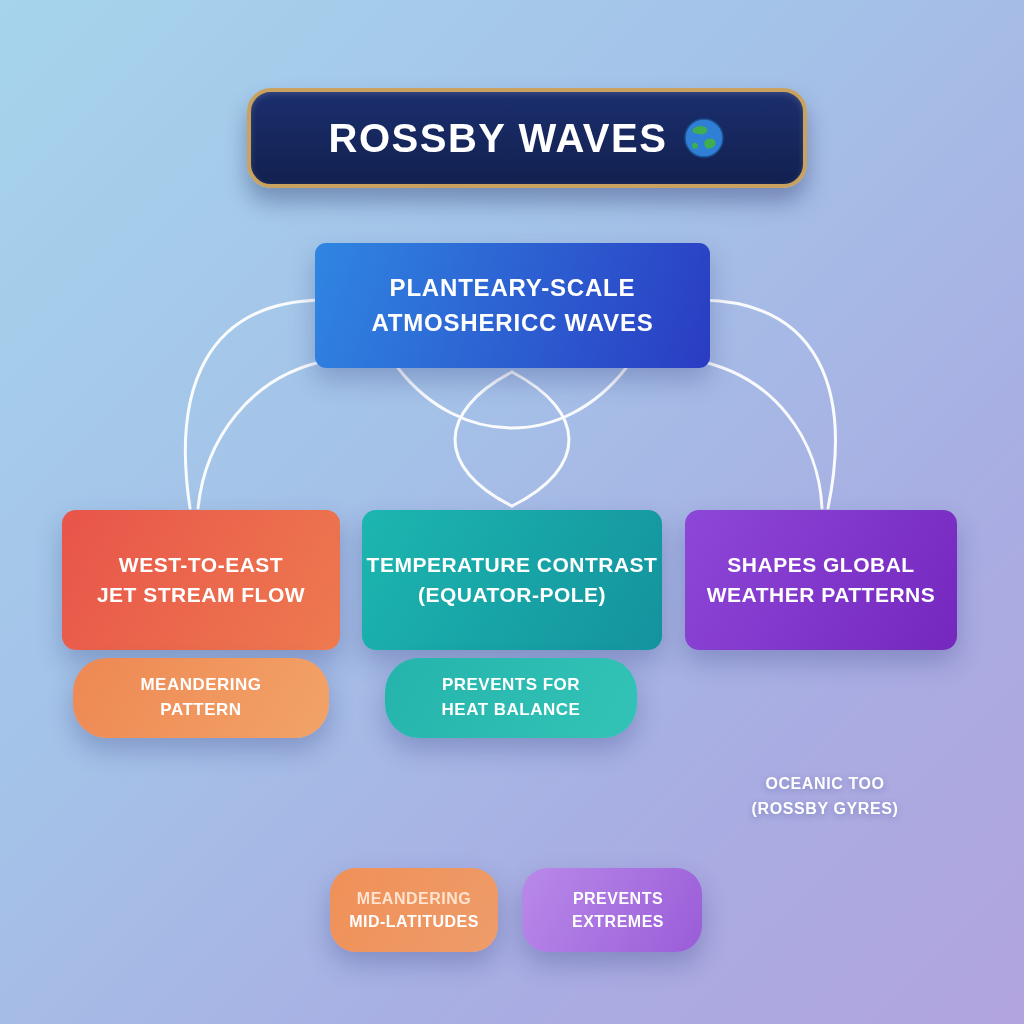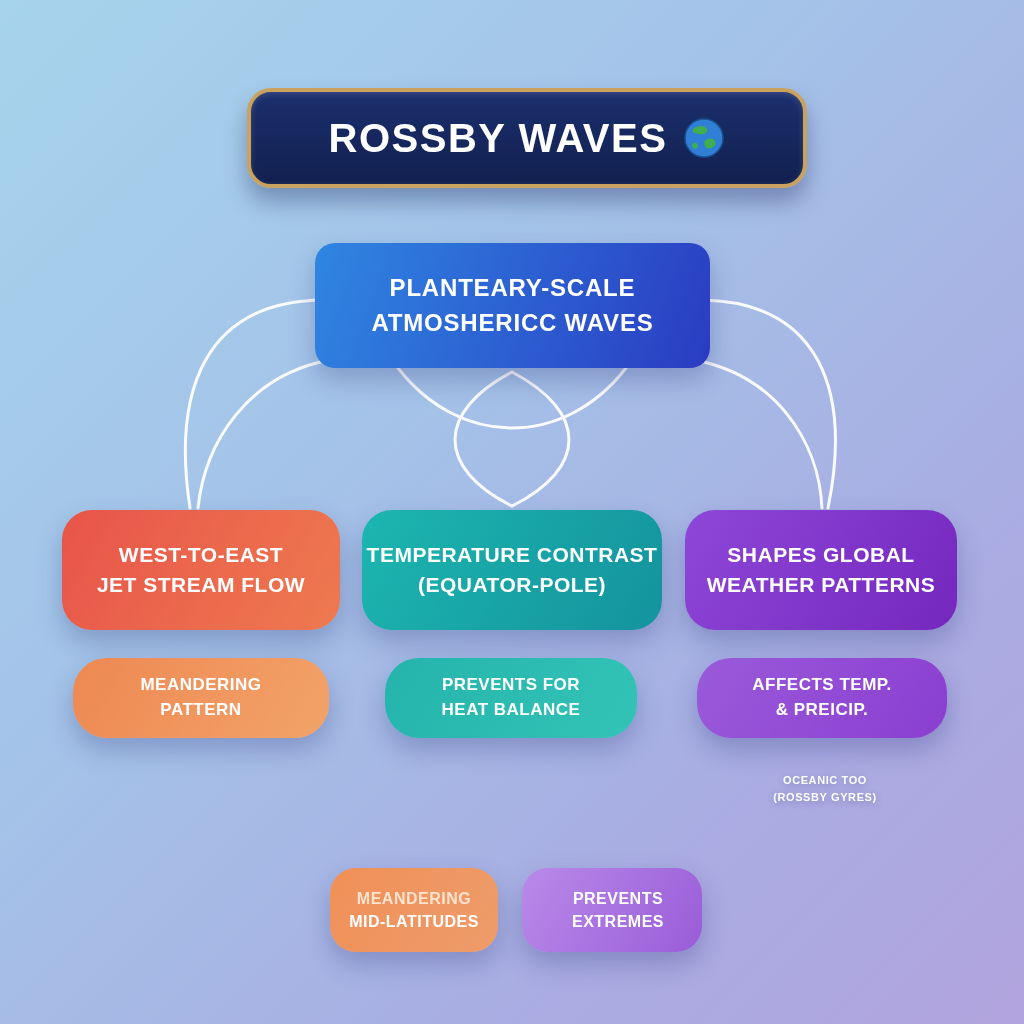--- a/index.html
+++ b/index.html
@@ -28,38 +28,38 @@
   
   .node{
     position:absolute;
     display:flex;flex-direction:column;align-items:center;justify-content:center;
     color:#ffffff;font-weight:700;text-align:center;
     box-shadow:0 12px 26px rgba(40,50,120,.28);
   }
   .node .ln{display:block;line-height:1.45;}
 
   .root{
-    left:315px;top:243px;width:395px;height:125px;border-radius:20px;
+    left:315px;top:243px;width:395px;height:125px;border-radius:11px;
     background:linear-gradient(110deg,#2f86e2 0%,#2a3cc2 100%);
     font-size:24px;letter-spacing:.8px;
   }
 
-  .branch{top:510px;height:120px;border-radius:30px;font-size:21px;letter-spacing:.5px;}
+  .branch{top:510px;height:140px;border-radius:14px;font-size:21px;letter-spacing:.5px;}
   .branch-0{left:62px;width:278px;background:linear-gradient(120deg,#e8544a,#ee7a4f);}
   .branch-1{left:362px;width:300px;background:linear-gradient(120deg,#1cb6af,#14939e);}
   .branch-2{left:685px;width:272px;background:linear-gradient(120deg,#8d47d8,#7527be);}
 
   .sub{top:658px;height:80px;border-radius:34px;font-size:17px;letter-spacing:.5px;}
   .sub-0{left:73px;width:256px;background:linear-gradient(120deg,#ee8853,#f2a368);}
   .sub-1{left:385px;width:252px;background:linear-gradient(120deg,#25b4ac,#33c3b6);}
   .sub-2{left:697px;width:250px;background:linear-gradient(120deg,#9a5ada,#8a3ed0);}
 
   .note{
     position:absolute;left:700px;top:772px;width:250px;
-    color:#ffffff;font-weight:700;font-size:11px;letter-spacing:.6px;
+    color:#ffffff;font-weight:700;font-size:16px;letter-spacing:.6px;
     text-align:center;text-shadow:0 2px 6px rgba(60,70,140,.35);
   }
   .note .ln{display:block;line-height:1.55;}
 
   .footer{top:868px;height:84px;border-radius:26px;font-size:16px;letter-spacing:.5px;}
   .footer-0{left:330px;width:168px;background:linear-gradient(120deg,#f09058,#ee9c6a);}
   .footer-0 .ln:first-child{color:#ffe3cf;}
   .footer-1{left:522px;width:168px;background:linear-gradient(120deg,#b98ae9,#9a5cd8);padding-left:12px;}
 </style>
 </head>
@@ -107,24 +107,20 @@
   </div>
 
   <div class="node sub sub-0">
     <span class="ln">MEANDERING</span>
     <span class="ln">PATTERN</span>
   </div>
   <div class="node sub sub-1">
     <span class="ln">PREVENTS FOR</span>
     <span class="ln">HEAT BALANCE</span>
   </div>
-  <div class="node sub sub-2">
-    <span class="ln">AFFECTS TEMP.</span>
-    <span class="ln">&amp; PREICIP.</span>
-  </div>
 
   <div class="note">
     <span class="ln">OCEANIC TOO</span>
     <span class="ln">(ROSSBY GYRES)</span>
   </div>
 
   <div class="node footer footer-0">
     <span class="ln">MEANDERING</span>
     <span class="ln">MID-LATITUDES</span>
   </div>

